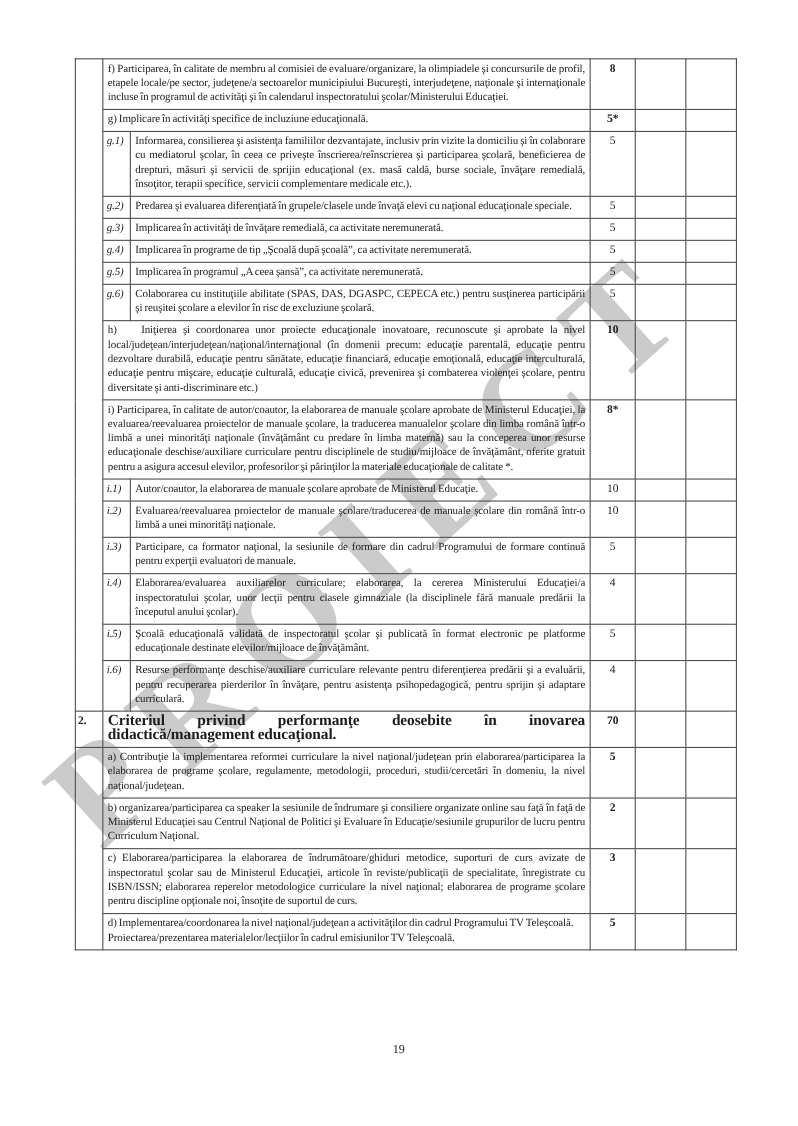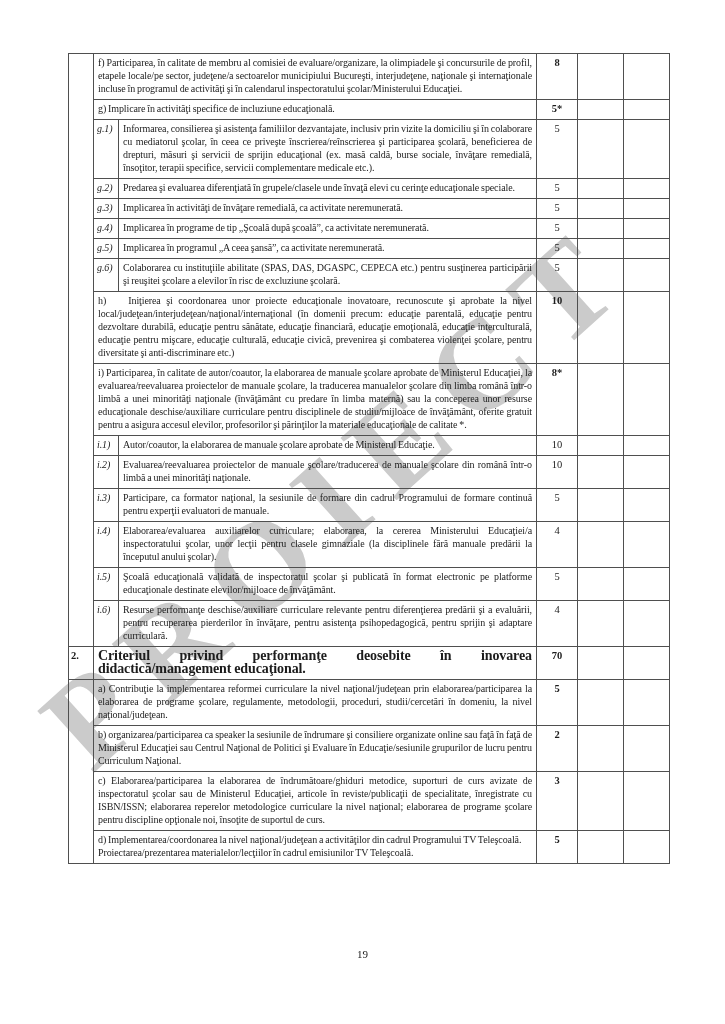--- a/index.html
+++ b/index.html
@@ -103,21 +103,21 @@
         </tr>
         <tr>
           <td class="sub">g.1)</td>
           <td class="text">Informarea, consilierea şi asistenţa familiilor dezvantajate, inclusiv prin vizite la domiciliu şi în colaborare cu mediatorul şcolar, în ceea ce priveşte înscrierea/reînscrierea şi participarea şcolară, beneficierea de drepturi, măsuri şi servicii de sprijin educaţional (ex. masă caldă, burse sociale, învăţare remedială, însoţitor, terapii specifice, servicii complementare medicale etc.).</td>
           <td class="score">5</td>
           <td class="empty"></td>
           <td class="empty"></td>
         </tr>
         <tr>
           <td class="sub">g.2)</td>
-          <td class="text">Predarea şi evaluarea diferenţiată  în grupele/clasele unde învaţă elevi cu cerinţe educaţionale speciale.</td>
+          <td class="text">Predarea şi evaluarea diferenţiată  în grupele/clasele unde învaţă elevi cu naţional educaţionale speciale.</td>
           <td class="score">5</td>
           <td class="empty"></td>
           <td class="empty"></td>
         </tr>
         <tr>
           <td class="sub">g.3)</td>
           <td class="text">Implicarea în activităţi de învăţare remedială, ca activitate neremunerată.</td>
           <td class="score">5</td>
           <td class="empty"></td>
           <td class="empty"></td>

